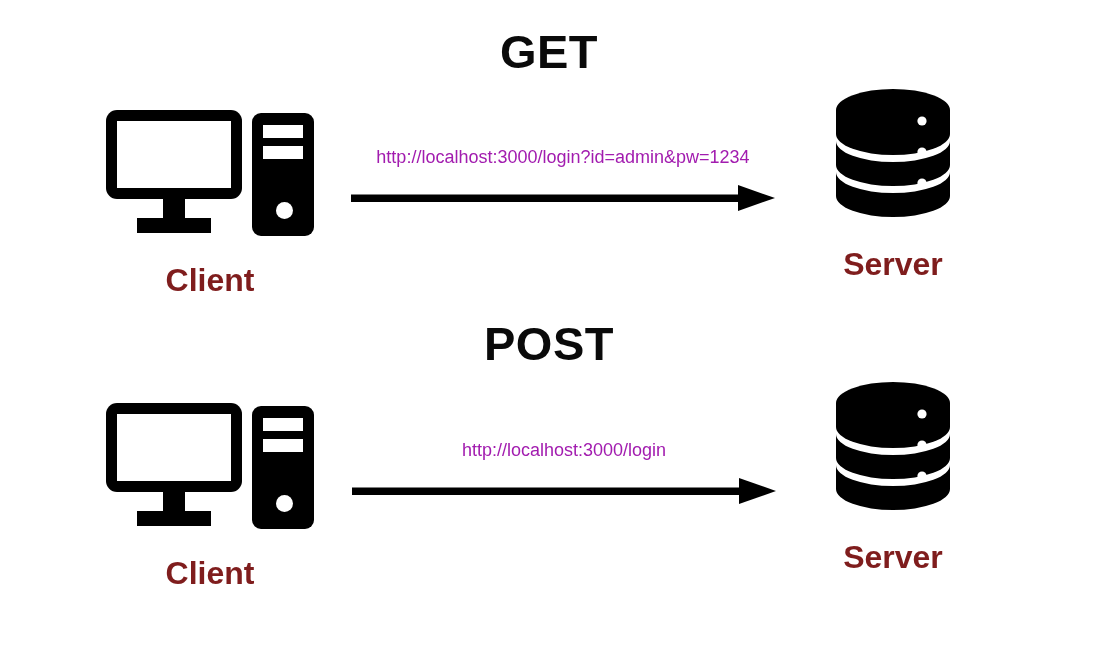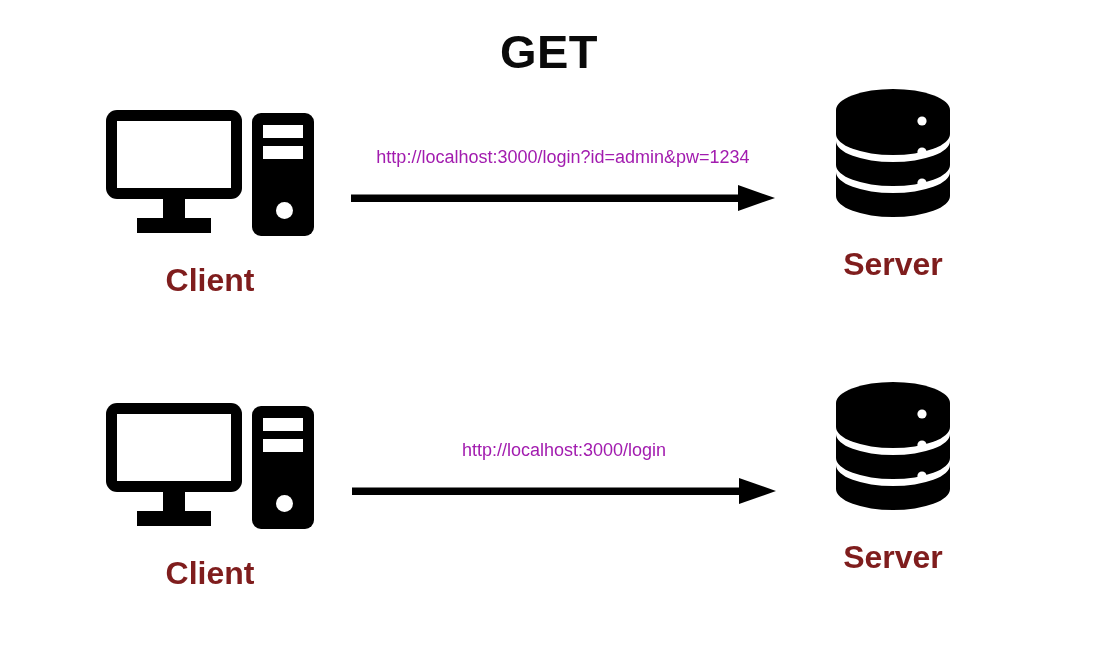--- a/index.html
+++ b/index.html
@@ -205,20 +205,21 @@
 
         <path d="M0,45 a57,21 0 0 0 114,0 L114,21 a57,21 0 0 0 -114,0 Z"></path>
       </g>
       <circle cx="86" cy="32" r="4.6" fill="#ffffff"></circle>
       <circle cx="86" cy="63" r="4.6" fill="#ffffff"></circle>
       <circle cx="86" cy="94" r="4.6" fill="#ffffff"></circle>
     </svg>
     <div class="node-label server-label">Server</div>
   </div>
 
+  <div class="section-title title-post">POST</div>
 
   <div class="node client-node client-post">
     <div class="client-icon">
       <div class="monitor-body">
         <div class="monitor-screen"></div>
       </div>
       <div class="monitor-neck"></div>
       <div class="monitor-base"></div>
       <div class="tower-body">
         <div class="tower-slot tower-slot-1"></div>

